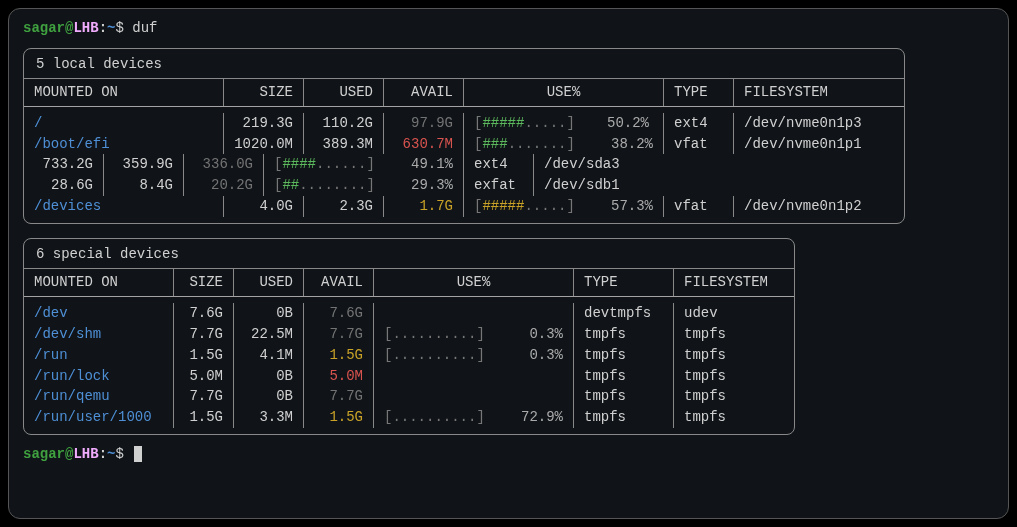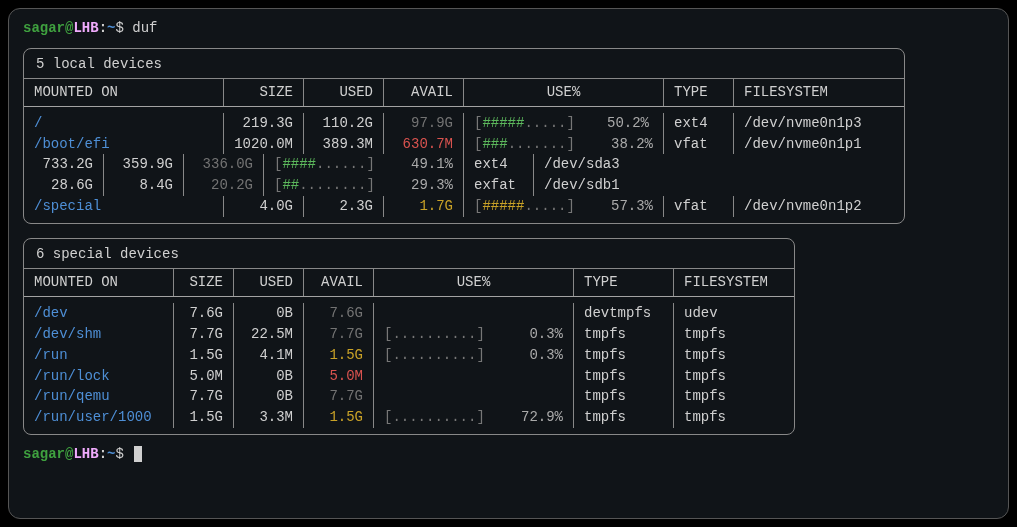--- a/index.html
+++ b/index.html
@@ -125,21 +125,21 @@
           </div>
           <div class="box-body-row box-body">
             <div class="cell num right" style="width: 80px;">28.6G</div>
             <div class="cell num right" style="width: 80px;">8.4G</div>
             <div class="cell avail-green right" style="width: 80px;">20.2G</div>
             <div class="cell" style="width: 200px;"><div class="usecell"><span><span class="bar">[</span><span class="bar-fill-green">##</span><span class="bar">........]</span></span><span class="pct" style="min-width: 50px; text-align: right;">29.3%</span></div></div>
             <div class="cell type" style="width: 70px;">exfat</div>
             <div class="cell fs" style="width: 170px;">/dev/sdb1</div>
           </div>
           <div class="box-body-row box-body">
-            <div class="cell mount" style="width: 200px;">/special</div>
+            <div class="cell mount" style="width: 200px;">/devices</div>
             <div class="cell num right" style="width: 80px;">4.0G</div>
             <div class="cell num right" style="width: 80px;">2.3G</div>
             <div class="cell avail-yellow right" style="width: 80px;">1.7G</div>
             <div class="cell" style="width: 200px;"><div class="usecell"><span><span class="bar">[</span><span class="bar-fill-yellow">#####</span><span class="bar">.....]</span></span><span class="pct" style="min-width: 50px; text-align: right;">57.3%</span></div></div>
             <div class="cell type" style="width: 70px;">vfat</div>
             <div class="cell fs" style="width: 170px;">/dev/nvme0n1p2</div>
           </div>
         </div></div><br><div class="box"><div class="box-title">6 special devices</div><div class="box-header">
           <div class="cell h" style="width: 150px;">MOUNTED ON</div>
           <div class="cell h right" style="width: 60px;">SIZE</div>

